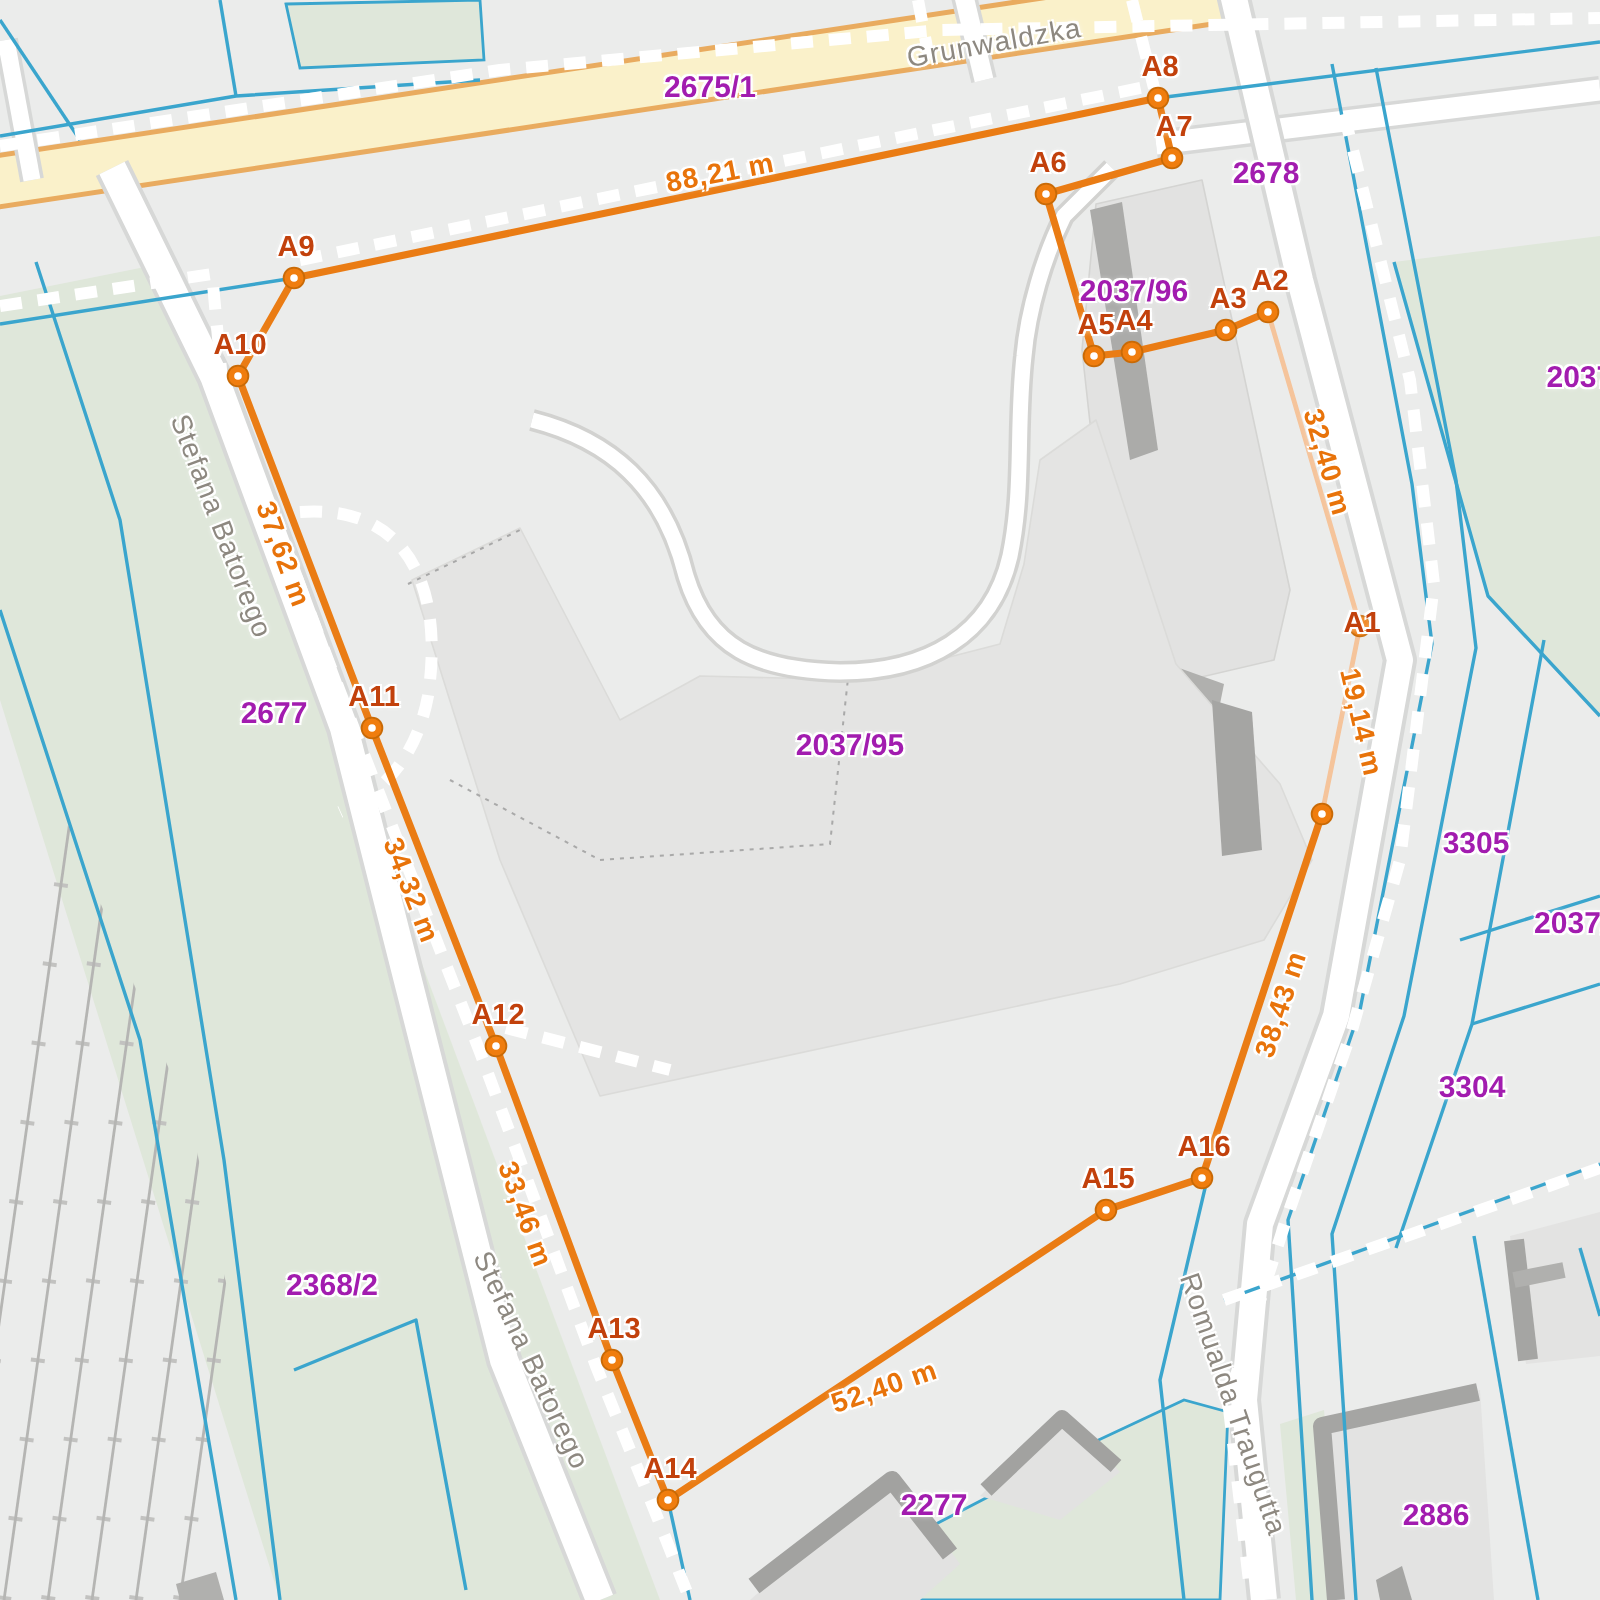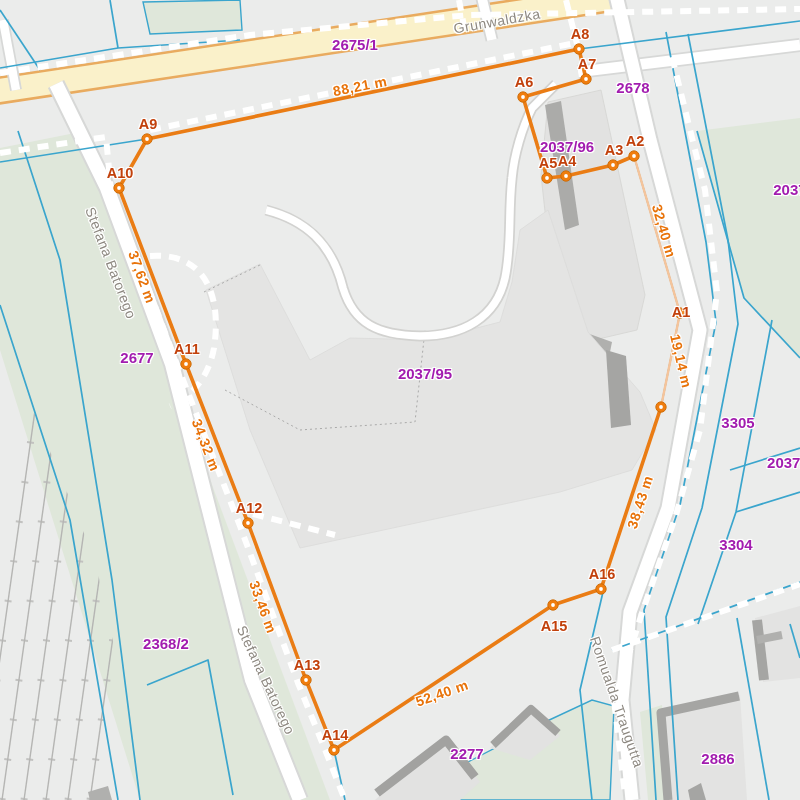--- a/index.html
+++ b/index.html
@@ -199,21 +199,21 @@
       <div class="map-label point-label" style="left: 548px; top: 163px;">A5</div>
       <div class="map-label point-label" style="left: 524px; top: 82px;">A6</div>
       <div class="map-label point-label" style="left: 587px; top: 64px;">A7</div>
       <div class="map-label point-label" style="left: 580px; top: 34px;">A8</div>
       <div class="map-label point-label" style="left: 148px; top: 124px;">A9</div>
       <div class="map-label point-label" style="left: 120px; top: 173px;">A10</div>
       <div class="map-label point-label" style="left: 187px; top: 349px;">A11</div>
       <div class="map-label point-label" style="left: 249px; top: 508px;">A12</div>
       <div class="map-label point-label" style="left: 307px; top: 665px;">A13</div>
       <div class="map-label point-label" style="left: 335px; top: 735px;">A14</div>
-      <div class="map-label point-label" style="left: 554px; top: 590px; margin-top: 36px;">A15</div>
+      <div class="map-label point-label" style="left: 554px; top: 590px;">A15</div>
       <div class="map-label point-label" style="left: 602px; top: 574px;">A16</div>
       <div class="map-label distance-label" style="left: 360px; top: 86px; transform: translate(-50%, -50%) rotate(-11deg);">88,21 m</div>
       <div class="map-label distance-label" style="left: 664px; top: 231px; transform: translate(-50%, -50%) rotate(74deg);">32,40 m</div>
       <div class="map-label distance-label" style="left: 681px; top: 361px; transform: translate(-50%, -50%) rotate(77deg);">19,14 m</div>
       <div class="map-label distance-label" style="left: 640px; top: 502px; transform: translate(-50%, -50%) rotate(-72deg);">38,43 m</div>
       <div class="map-label distance-label" style="left: 442px; top: 693px; transform: translate(-50%, -50%) rotate(-19deg);">52,40 m</div>
       <div class="map-label distance-label" style="left: 263px; top: 607px; transform: translate(-50%, -50%) rotate(70deg);">33,46 m</div>
       <div class="map-label distance-label" style="left: 206px; top: 445px; transform: translate(-50%, -50%) rotate(69deg);">34,32 m</div>
       <div class="map-label distance-label" style="left: 142px; top: 277px; transform: translate(-50%, -50%) rotate(70deg);">37,62 m</div>
       <div class="map-label parcel-label" style="left: 355px; top: 44px;">2675/1</div>

